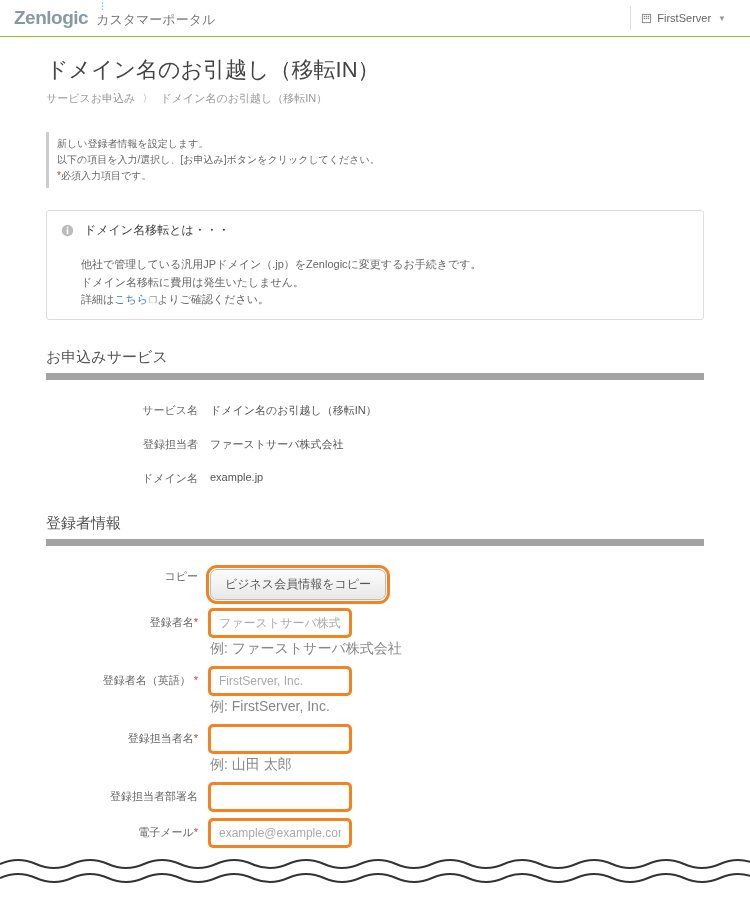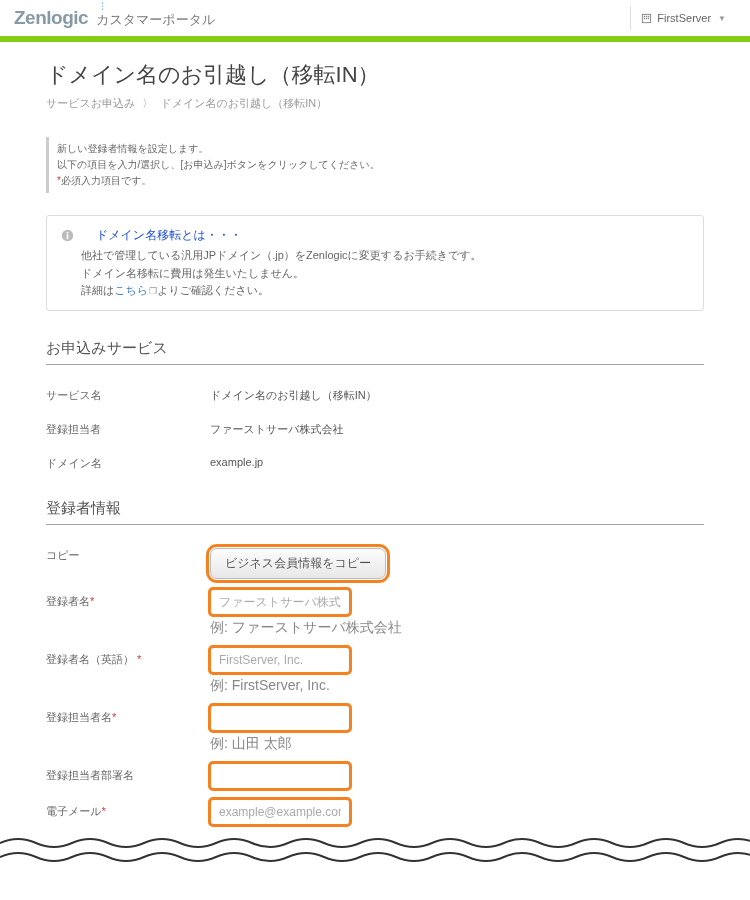--- a/index.html
+++ b/index.html
@@ -1,40 +1,40 @@
 <!DOCTYPE html>
 <html><head>
 <meta charset="utf-8">
 <style>
 * { box-sizing: border-box; margin: 0; padding: 0; }
 body { font-family: "Hiragino Kaku Gothic Pro", Meiryo, sans-serif; font-size: 12px; color: #555; background: #fff; width: 750px; }
-.header { display: flex; justify-content: space-between; align-items: center; border-bottom: 6px solid #84cc16; padding: 6px 14px; }
+.header { display: flex; justify-content: space-between; align-items: center; border-bottom: 1px solid #84cc16; padding: 6px 14px; }
 .logo-wrap { display: flex; align-items: baseline; gap: 8px; }
 .logo { font-size: 19px; font-weight: 600; color: #8899a6; letter-spacing: -0.5px; position: relative; }
 .logo::before { content: "⋮"; position: absolute; left: 84px; top: -6px; font-size: 9px; color: #7fc4e8; letter-spacing: 0; }
 .portal-name { font-size: 13px; color: #777; }
 .user-btn { font-size: 11px; color: #666; display: flex; align-items: center; gap: 5px; cursor: pointer; padding: 6px 10px; border-left: 1px solid #ddd; }
 .user-btn svg { width: 11px; height: 11px; }
 .caret-down { font-size: 8px; color: #999; margin-left: 2px; }
 .container { padding: 18px 46px 30px; }
 h1 { font-size: 22px; color: #444; font-weight: normal; margin-bottom: 6px; }
 .breadcrumb { font-size: 11px; color: #999; margin-bottom: 26px; }
 .breadcrumb .bc-item { color: #999; }
 .breadcrumb .sep { margin: 0 4px; }
 .instruct { border-left: 3px solid #ccc; padding: 4px 8px; margin-bottom: 22px; font-size: 10px; line-height: 1.6; color: #666; }
 .instruct .req { color: #d33; }
 .info-box { border: 1px solid #ddd; border-radius: 3px; padding: 10px 14px; margin-bottom: 28px; font-size: 11px; line-height: 1.6; color: #666; }
-.info-head { color: #1d4ed8; font-size: 12px; display: flex; align-items: center; gap: 22px; margin-bottom: 2px; }
+.info-head { color: #404040; font-size: 12px; display: flex; align-items: center; gap: 10px; margin-bottom: 16px; }
 .info-head svg { width: 13px; height: 13px; fill: #bbb; }
 .info-body { padding-left: 20px; }
 .info-body .link { color: #3a7bbf; text-decoration: none; }
 .ext-icon { font-size: 9px; color: #999; margin-left: 1px; }
-h2 { font-size: 15px; color: #555; font-weight: normal; border-bottom: 1px solid #a3a3a3; padding-bottom: 6px; margin-bottom: 18px; }
+h2 { font-size: 15px; color: #555; font-weight: normal; border-bottom: 7px solid #a3a3a3; padding-bottom: 6px; margin-bottom: 18px; }
 .row { display: flex; align-items: flex-start; margin-bottom: 14px; font-size: 11px; }
-.row-label { width: 164px; color: #666; padding-right: 12px; padding-top: 5px; flex-shrink: 0; }
+.row-label { width: 164px; text-align: right; color: #666; padding-right: 12px; padding-top: 5px; flex-shrink: 0; }
 .row-label .req { color: #d33; }
 .row-value { color: #555; padding-top: 5px; }
 .btn { padding: 6px 14px; border: 1px solid #bbb; background: linear-gradient(#fcfcfc, #e8e8e8); border-radius: 7px; cursor: pointer; font-size: 12px; color: #555; }
 input[type=text] { border: 1px solid #ccc; border-radius: 3px; padding: 5px 8px; width: 140px; font-size: 12px; color: #555; }
 input::placeholder { color: #aaa; }
 .example { font-size: 14px; color: #888; margin-top: 4px; }
 .hl-orange { outline: 3px solid #f58220; outline-offset: -1px; }
 .hl-btn { outline: 3px solid #f58220; outline-offset: 1px; }
 .form-block .row { margin-bottom: 10px; }
 .input-stack { display: flex; flex-direction: column; }

